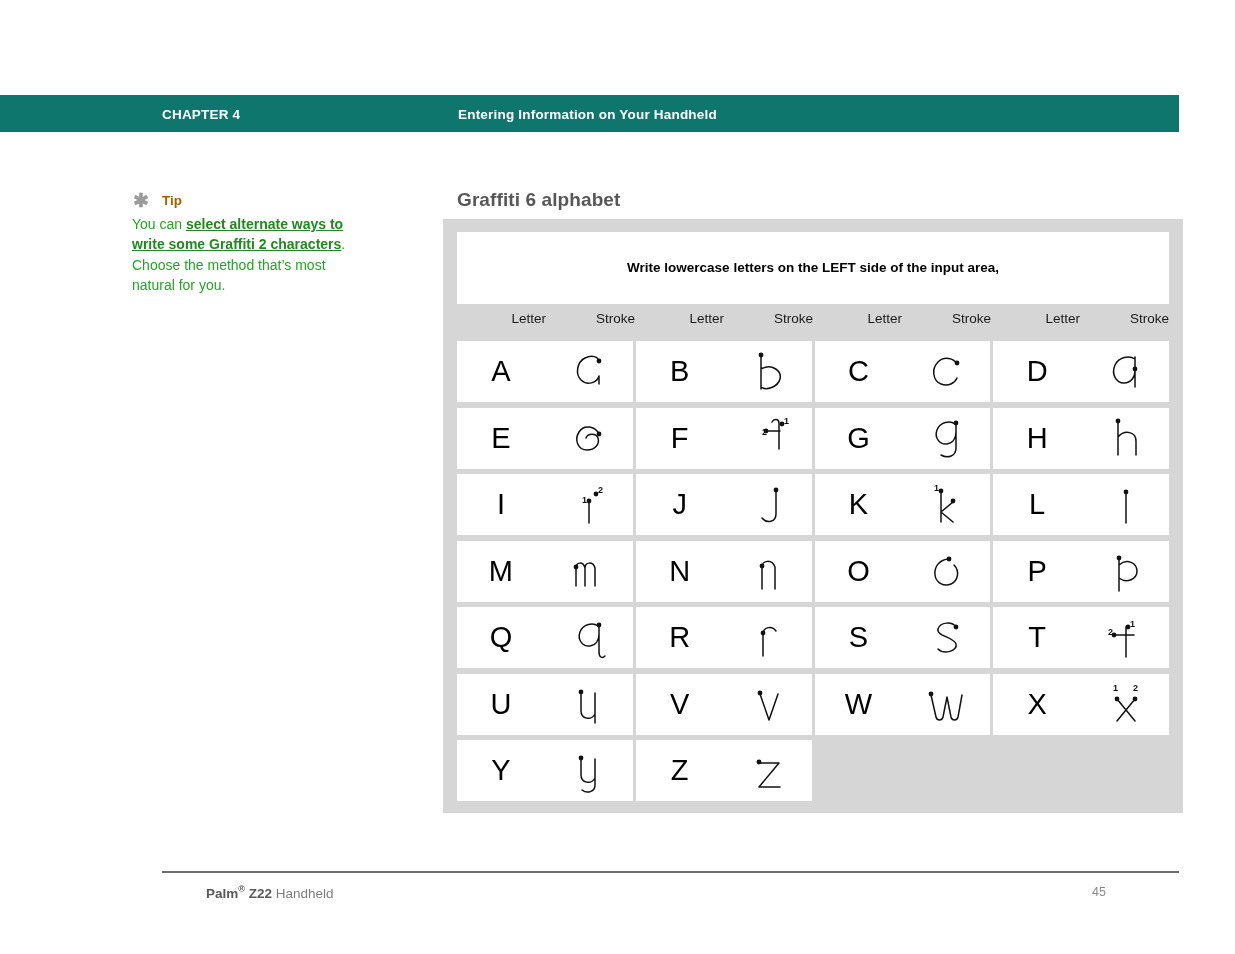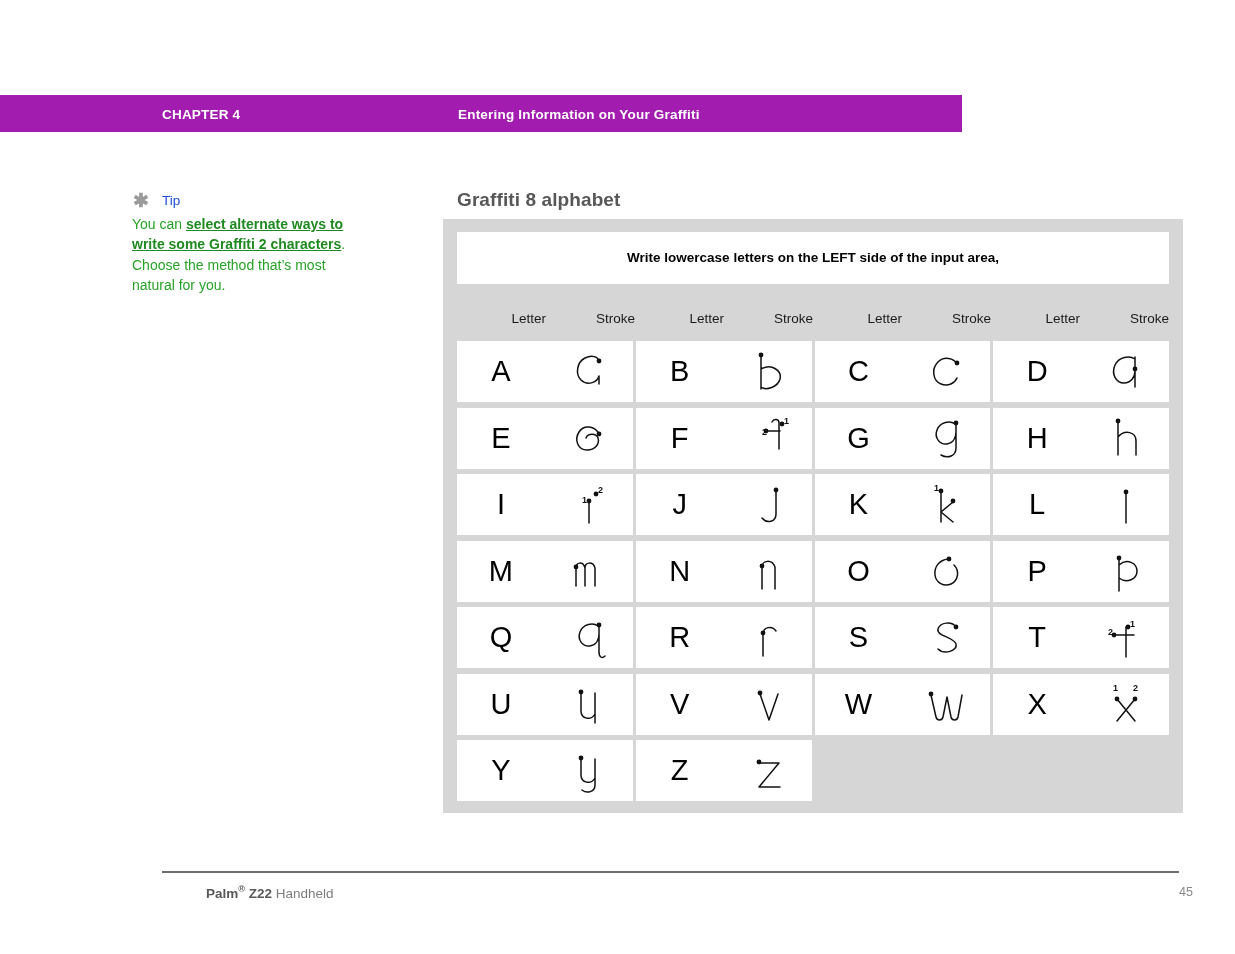--- a/index.html
+++ b/index.html
@@ -8,22 +8,22 @@
     width: 1235px; height: 954px;
     background: #ffffff;
     font-family: "Liberation Sans", sans-serif;
     overflow: hidden;
   }
 
   
   #chapter-bar {
     position: absolute;
     left: 0; top: 95px;
-    width: 962px; height: 37px;
-    background: #a21caf;
+    width: 1179px; height: 37px;
+    background: #0f766e;
     color: #ffffff;
   }
   #chapter-bar .chapter-label {
     position: absolute;
     left: 162px; top: 50%;
     transform: translateY(-50%);
     font-size: 13.5px;
     font-weight: bold;
     letter-spacing: 0.2px;
   }
@@ -52,23 +52,23 @@
     width: 18px;
     color: #9b9b9b;
     font-size: 19px;
     line-height: 18px;
     font-weight: bold;
     text-align: center;
   }
   #tip-block .tip-label {
     position: absolute;
     left: 30px; top: 0;
-    color: #1d4ed8;
+    color: #a16207;
     font-size: 13.5px;
-    font-weight: normal;
+    font-weight: bold;
     line-height: 18px;
   }
   #tip-block .tip-body {
     color: #27a327;
     font-size: 14px;
     line-height: 20.3px;
   }
   #tip-block .tip-link {
     color: #1f8a1f;
     font-weight: bold;
@@ -90,21 +90,21 @@
     position: absolute;
     left: 443px; top: 219px;
     width: 740px; height: 594px;
     background: #d6d6d6;
   }
 
   
   #instruction-band {
     position: absolute;
     left: 14px; top: 13px;
-    width: 712px; height: 52px;
+    width: 712px; height: 72px;
     background: #ffffff;
     display: flex;
     flex-direction: column;
     align-items: center;
     justify-content: center;
     gap: 2px;
   }
   #instruction-band .line {
     font-size: 13.5px;
     font-weight: bold;
@@ -177,44 +177,44 @@
     left: 162px; top: 884px;
     font-size: 13.5px;
     color: #7d7d7d;
     padding-left: 44px;
   }
   #footer-left .brand { font-weight: bold; color: #595959; }
   #footer-left .reg { font-size: 9px; vertical-align: super; font-weight: bold; color: #595959; }
   #footer-left .model { font-weight: bold; color: #595959; }
   #page-number {
     position: absolute;
-    left: 1179px; top: 885px;
+    left: 1092px; top: 885px;
     font-size: 12.5px;
     color: #8a8a8a;
   }
 </style>
 </head>
 <body>
 
 <div id="chapter-bar">
   <span class="chapter-label">CHAPTER 4</span>
-  <span class="chapter-title">Entering Information on Your Graffiti</span>
+  <span class="chapter-title">Entering Information on Your Handheld</span>
 </div>
 
 <div id="tip-block">
   <div class="tip-head">
     <span class="tip-asterisk">✱</span>
     <span class="tip-label">Tip</span>
   </div>
   <div class="tip-body">
     <span>You can </span><a class="tip-link" href="#">select alternate ways to write some Graffiti 2 characters</a><span>. Choose the method that’s most natural for you.</span>
   </div>
 </div>
 
-<div id="alphabet-heading">Graffiti 8 alphabet</div>
+<div id="alphabet-heading">Graffiti 6 alphabet</div>
 
 <div id="alphabet-panel">
 
   <div id="instruction-band">
     <div class="line">Write lowercase letters on the LEFT side of the input area,</div>
   </div>
 
   <div id="column-headers">
     <div class="col-head">Letter</div>
     <div class="col-head">Stroke</div>

